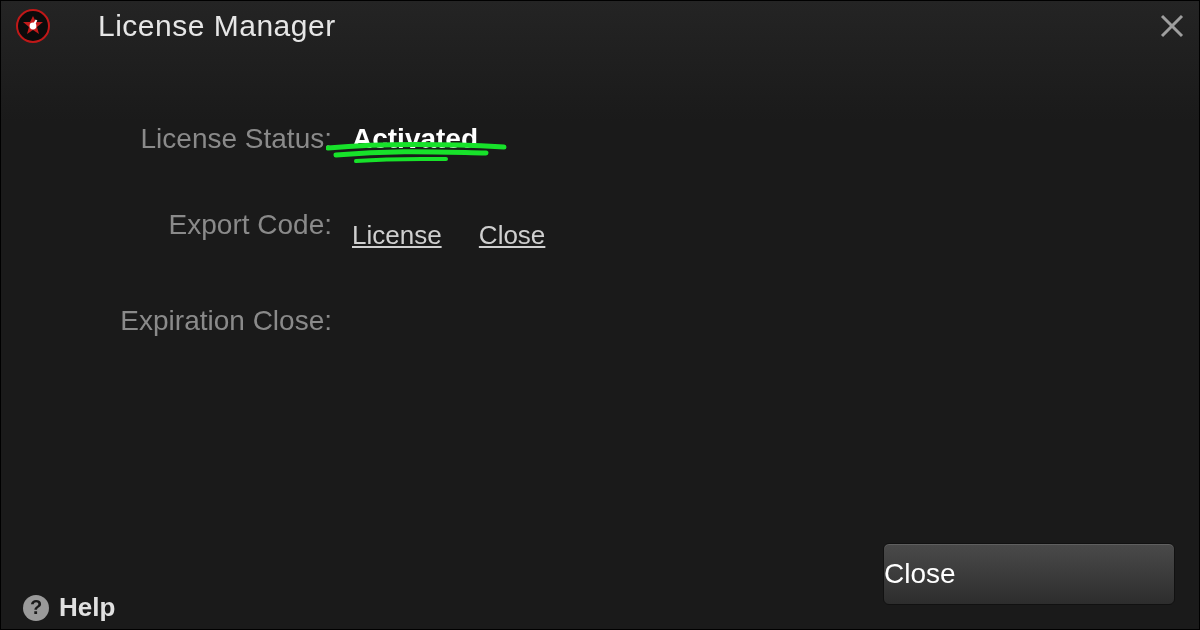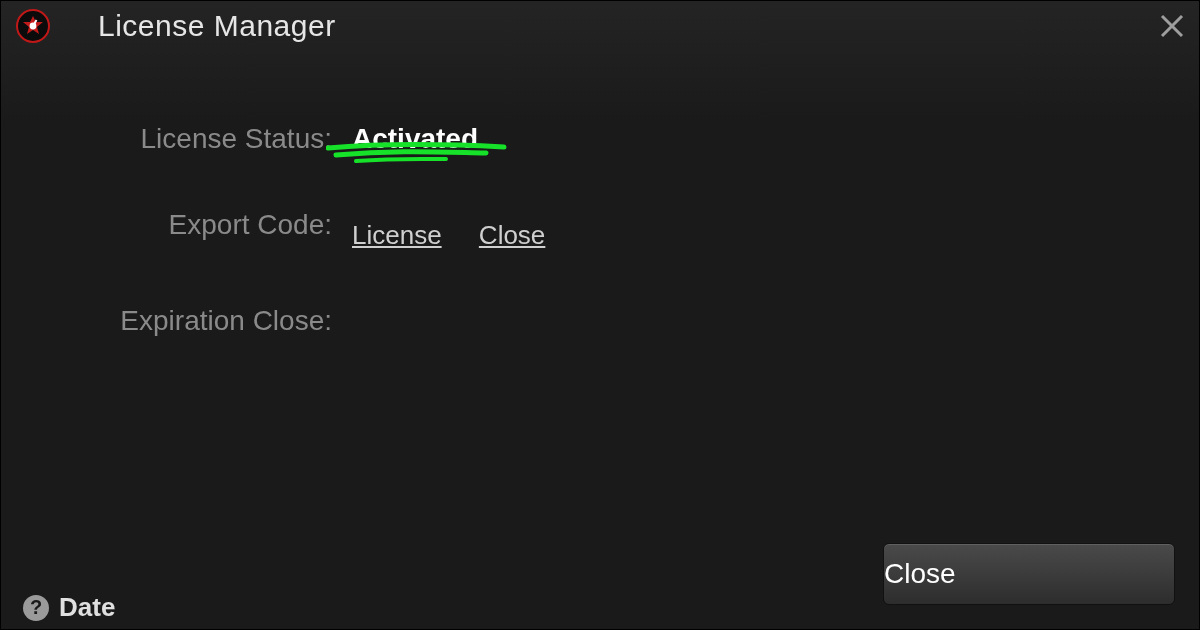--- a/index.html
+++ b/index.html
@@ -181,20 +181,20 @@
 
     <div class="row">
       <div class="lbl">Expiration Close:</div>
     </div>
 
   </div>
 
   <div class="footer">
     <div class="help">
       <span class="help-icon">?</span>
-      <span>Date</span>
+      <span>Help</span>
     </div>
     <div class="close-btn">
       <span>Close</span>
     </div>
   </div>
 
 </div>
 
 </body></html>

